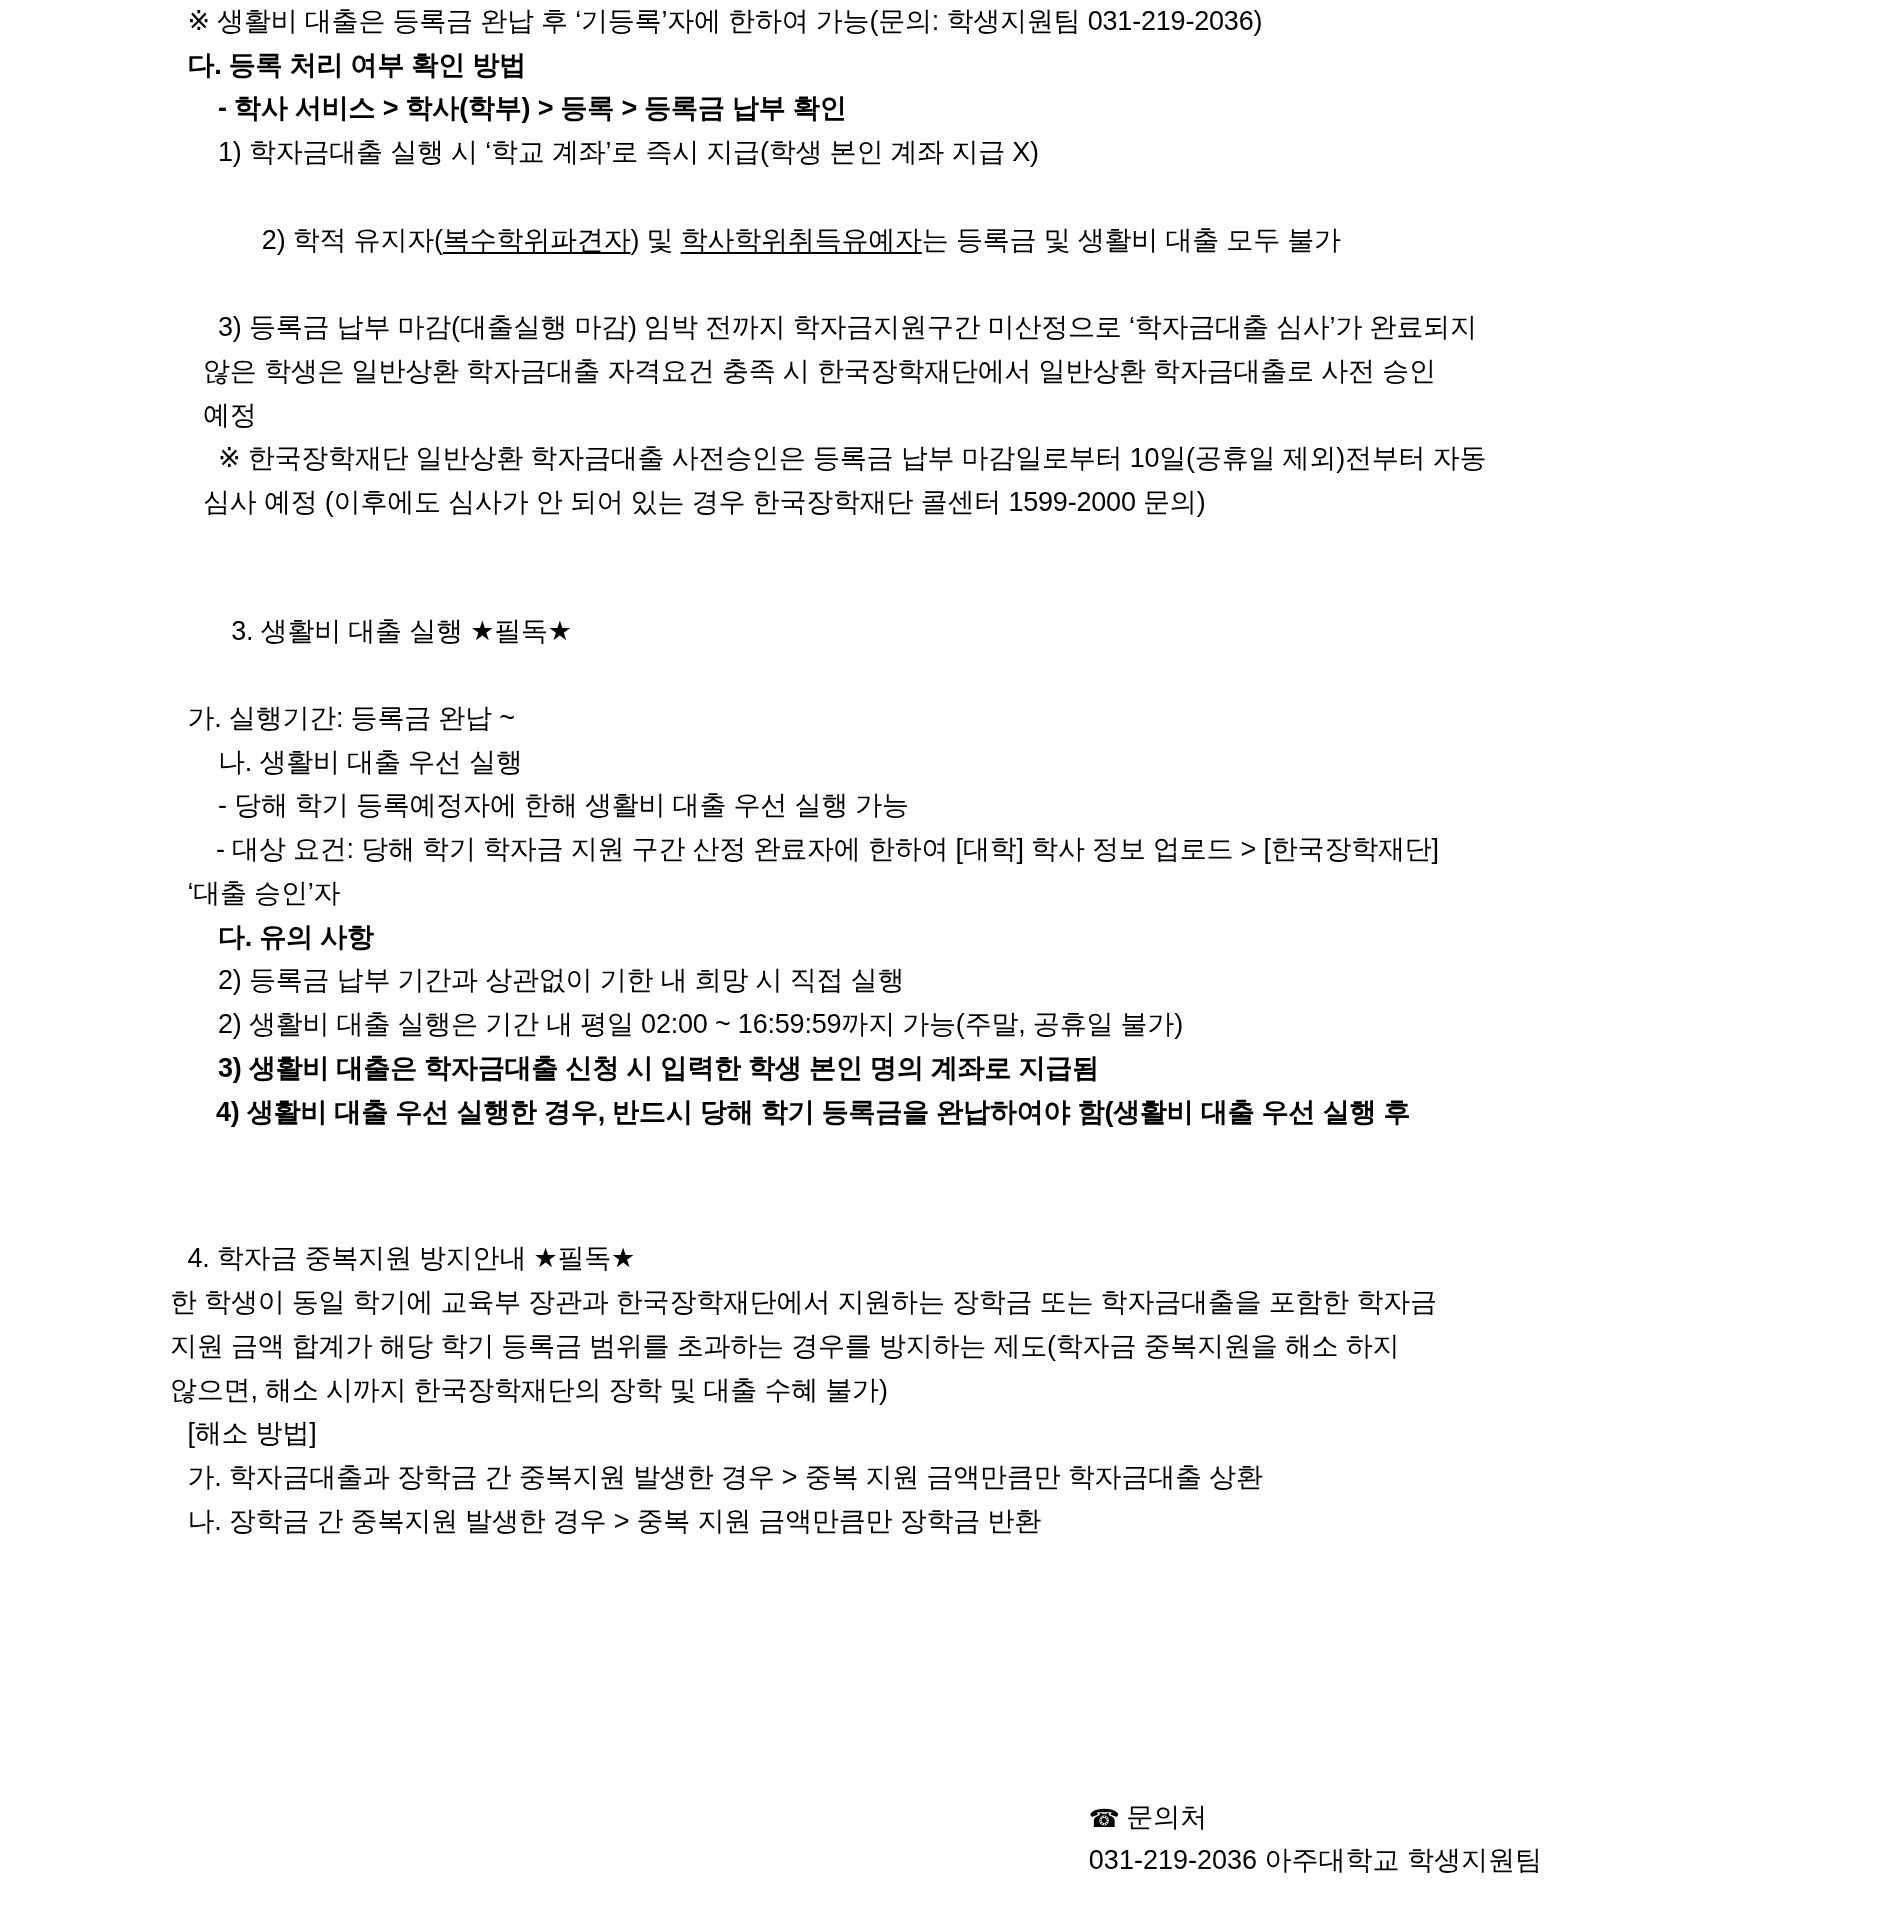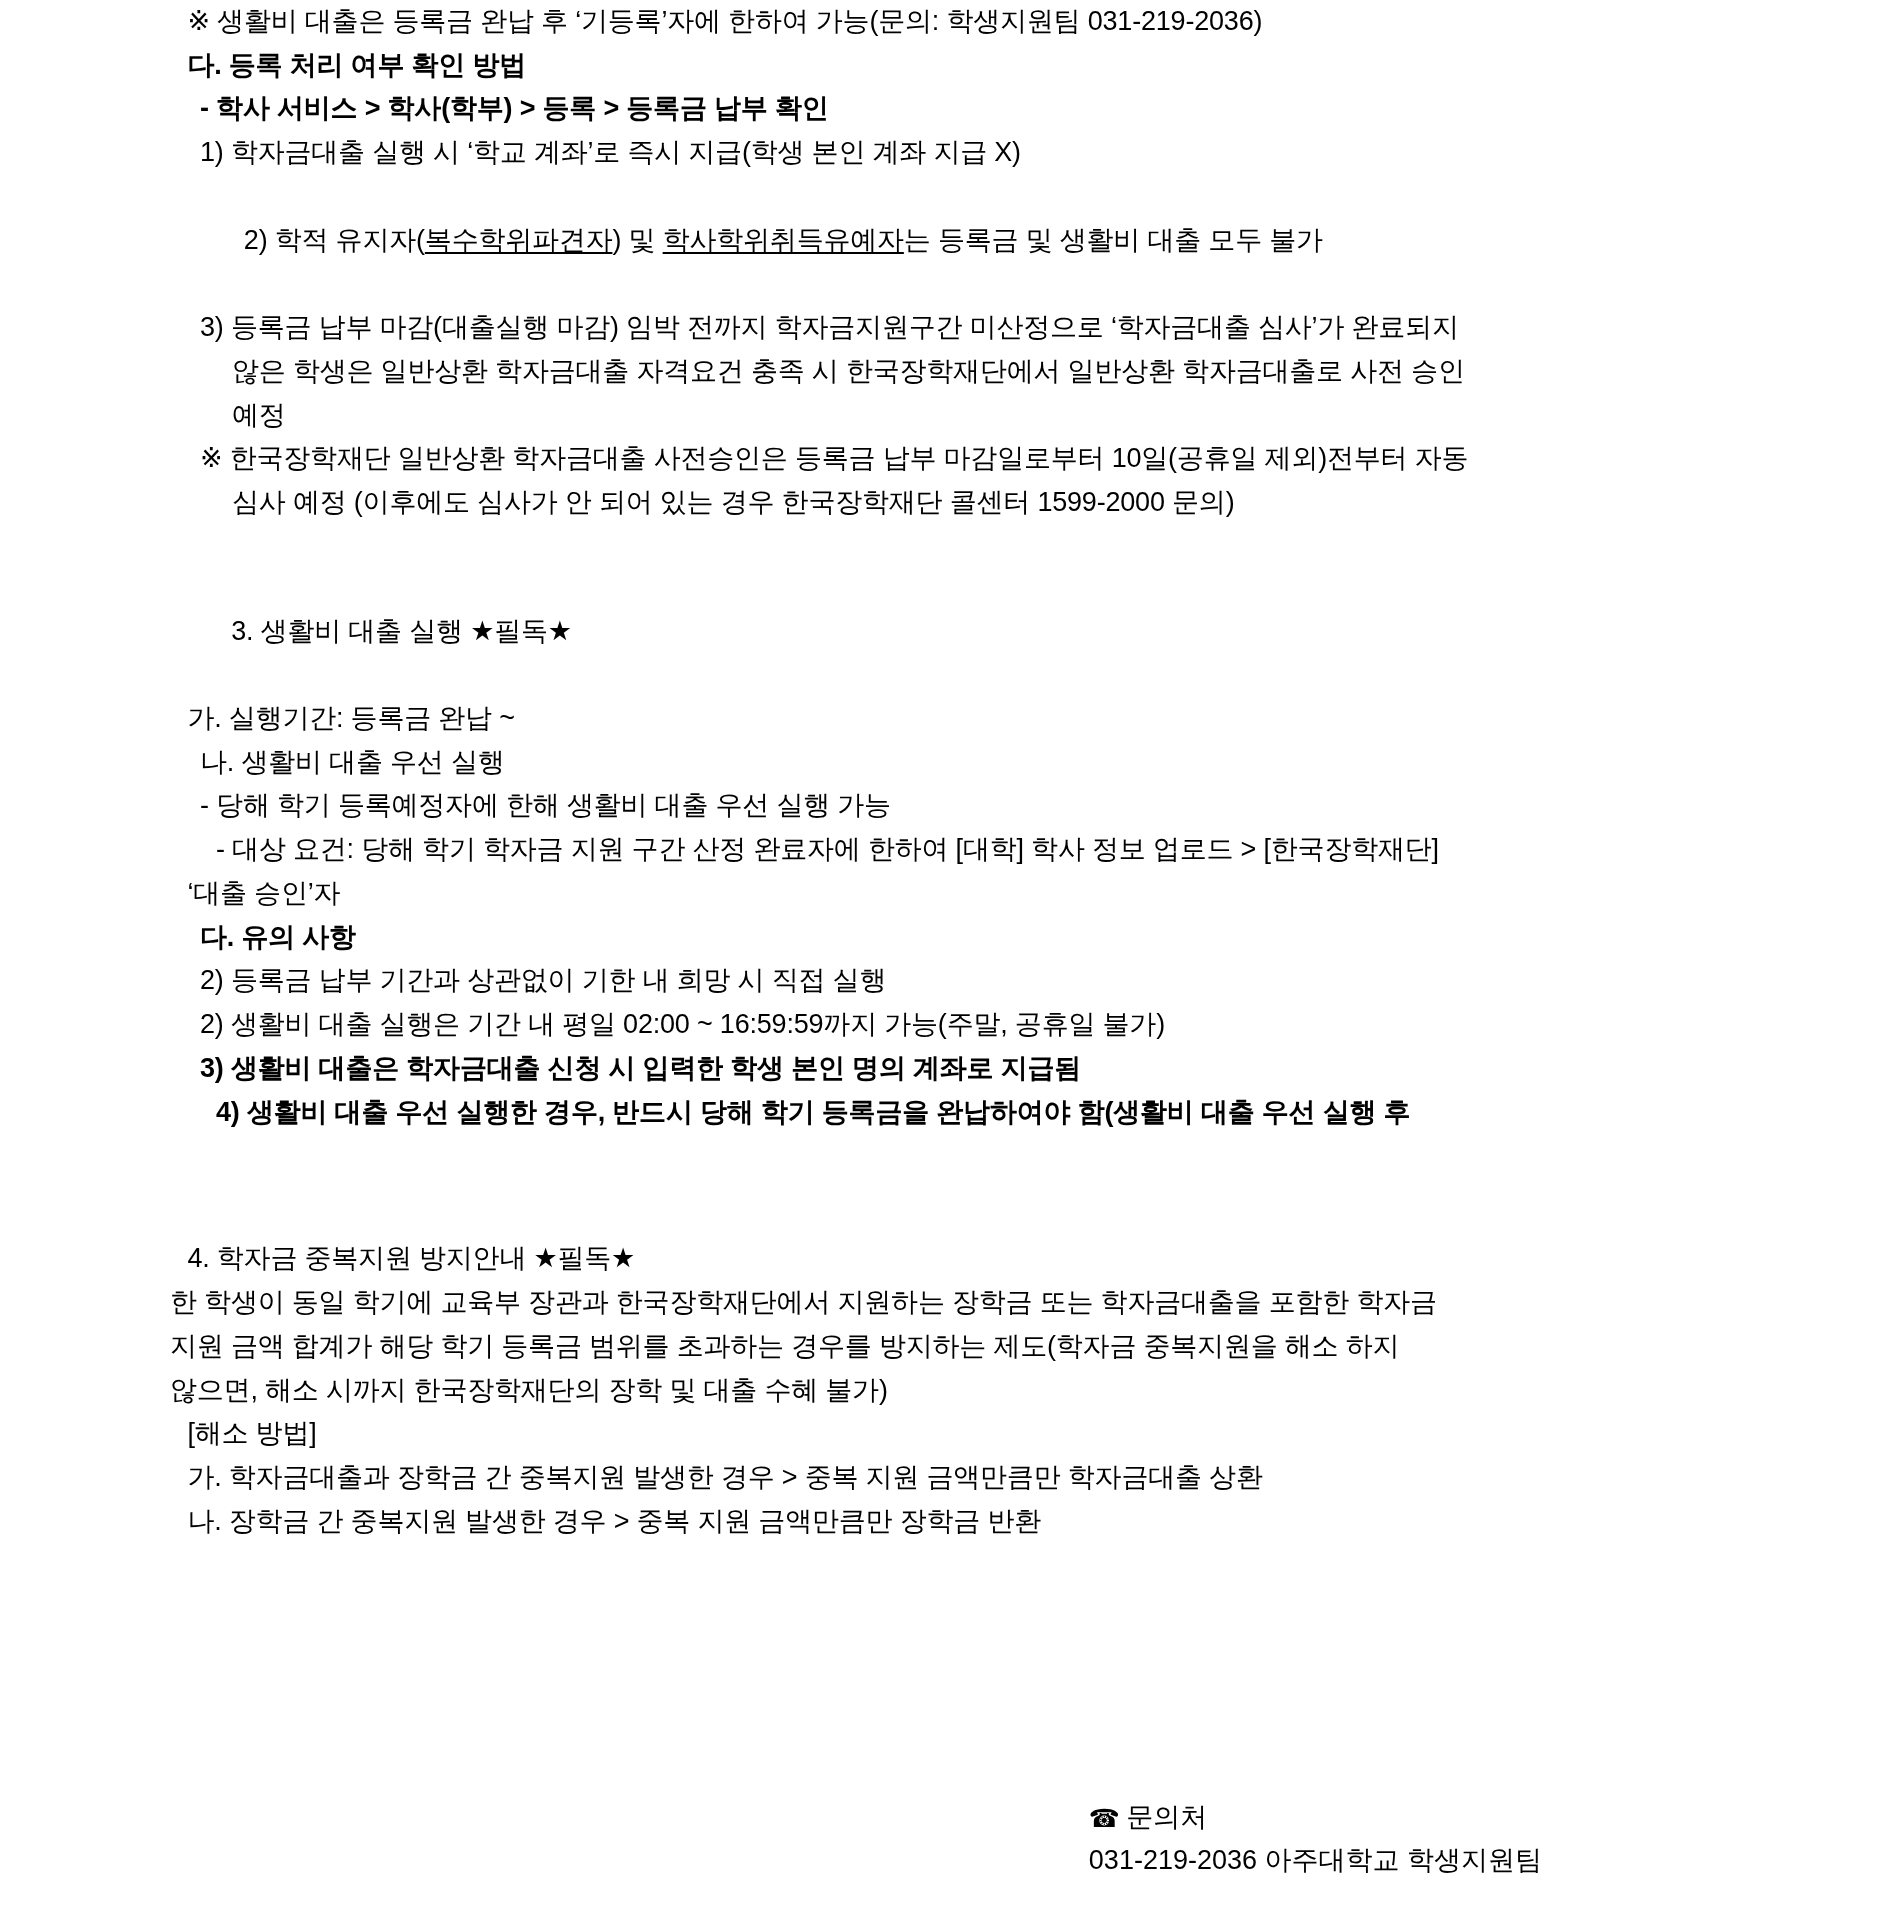--- a/index.html
+++ b/index.html
@@ -31,24 +31,24 @@
     width: 1580px;
   }
   .ln {
     white-space: pre-wrap;
     letter-spacing: -0.2px;
   }
   .b { font-weight: bold; }
   .u { text-decoration: underline; text-underline-offset: 3.2px; }
   .ind0 { margin-left: 0px; }
   .ind1 { margin-left: 17.4px; }
-  .ind2 { margin-left: 30px; }
+  .ind2 { margin-left: 48px; }
   .ind3 { margin-left: 46px; }
   .hang-sub {
-    margin-left: 62px;
+    margin-left: 33px;
     text-indent: 0;
   }
   .gap-md { height: 41px; }
   .gap-xl { height: 103px; }
   .footer {
     position: absolute;
     right: 150px;
     bottom: 46px;
     text-align: left;
     line-height: 1.6;

